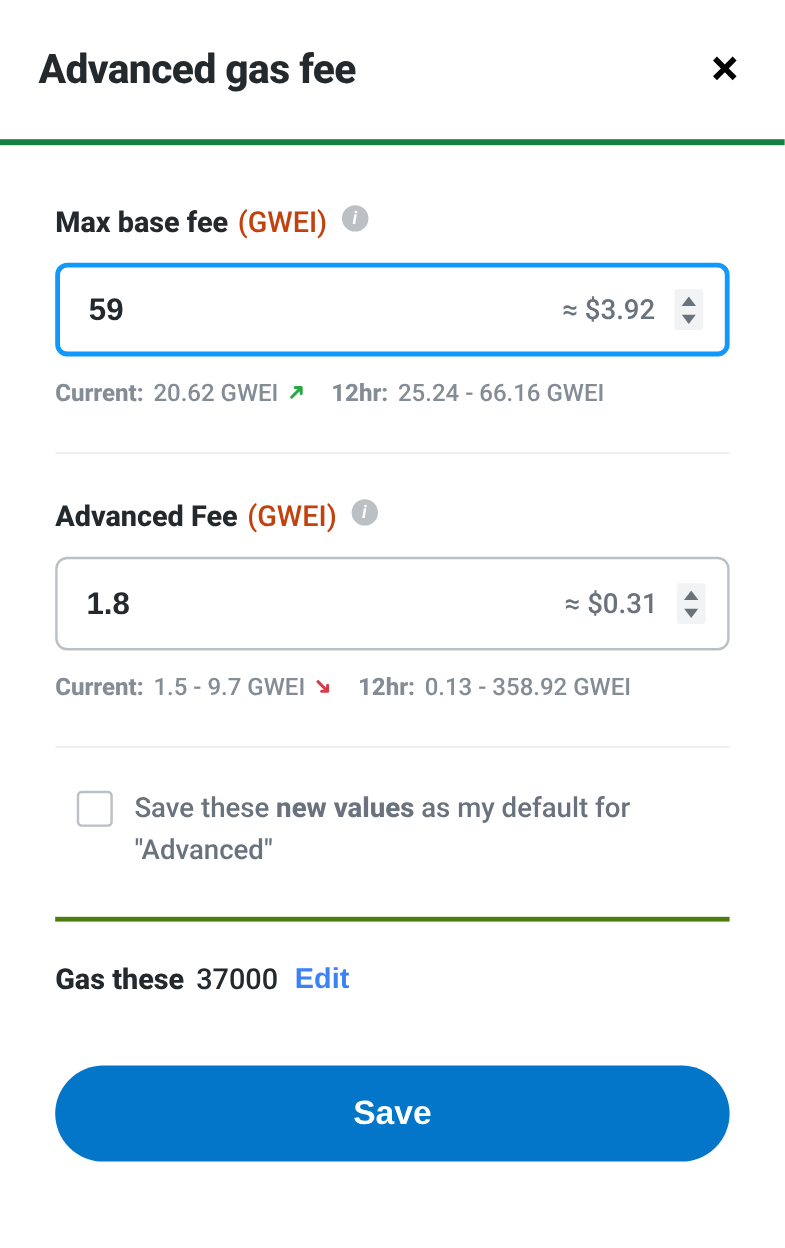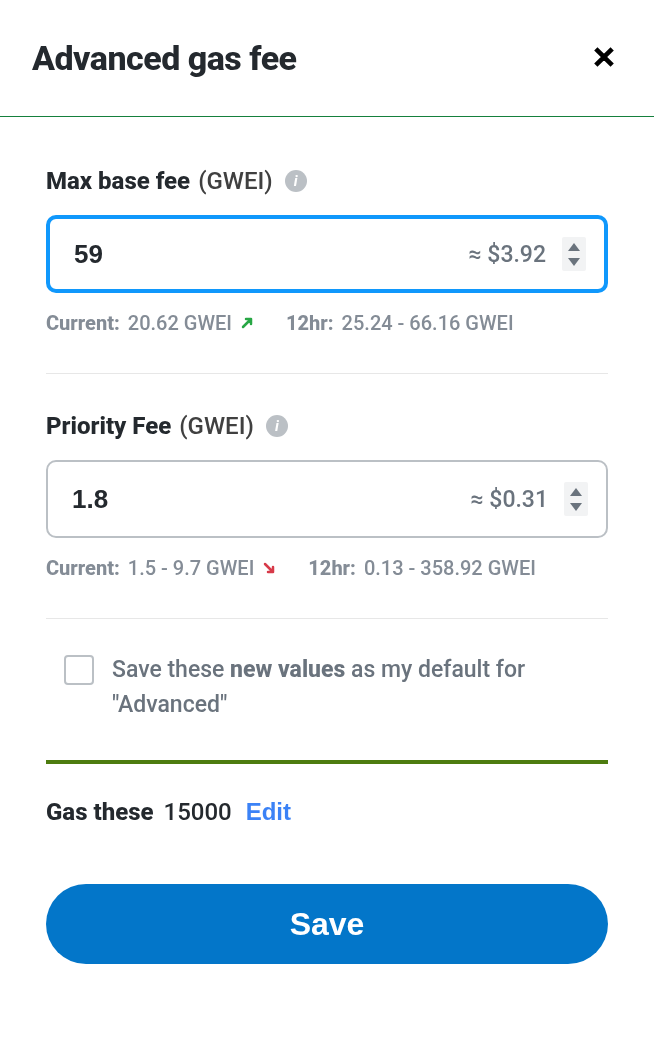--- a/index.html
+++ b/index.html
@@ -16,21 +16,21 @@
     }
     .modal {
       display: flex;
       flex-direction: column;
     }
     .header {
       display: flex;
       justify-content: space-between;
       align-items: center;
       padding: 38px 32px 38px 32px;
-      border-bottom: 1px solid #15803d;
+      border-bottom: 5px solid #15803d;
     }
     .title {
       font-size: 34px;
       font-weight: 800;
       color: #24292e;
       letter-spacing: -0.5px;
     }
     .close-btn {
       background: none;
       border: none;
@@ -48,32 +48,31 @@
     .field-section {
       padding-bottom: 38px;
       border-bottom: 1px solid #e7e7e7;
       margin-bottom: 38px;
     }
     .field-section:nth-of-type(2) {
       margin-bottom: 24px;
     }
     .label-row {
       display: flex;
-      align-items: center;
       gap: 8px;
       margin-bottom: 20px;
     }
     .field-label {
       font-size: 24px;
       font-weight: 800;
       color: #24292e;
     }
     .field-unit {
       font-size: 24px;
-      color: #404040;
+      color: #c2410c;
       font-weight: 500;
     }
     .info-icon {
       display: inline-flex;
       align-items: center;
       justify-content: center;
       width: 22px;
       height: 22px;
       border-radius: 50%;
       background: #bbc0c5;
@@ -136,21 +135,21 @@
       display: flex;
       align-items: center;
       justify-content: center;
     }
     .stepper-btn svg {
       width: 12px;
       height: 8px;
     }
     .stats-row {
       display: flex;
-      gap: 32px;
+      gap: 22px;
       font-size: 20px;
     }
     .stat-block {
       display: flex;
       gap: 8px;
       align-items: center;
     }
     .stat-label {
       color: #848c96;
       font-weight: 800;
@@ -214,21 +213,21 @@
       padding: 0;
       margin-left: 4px;
     }
     .save-button {
       width: 100%;
       background: #0376c9;
       color: #ffffff;
       border: none;
       border-radius: 50px;
       height: 80px;
-      font-size: 32px;
+      font-size: 28px;
       font-weight: 600;
       cursor: pointer;
     }
   </style>
 </head>
 <body>
 
 <div class="modal">
 
   <div class="header">
@@ -280,21 +279,21 @@
         <div class="stat-block">
           <span class="stat-label">12hr:</span>
           <span class="stat-value">25.24 - 66.16 GWEI</span>
         </div>
       </div>
     </div>
 
     
     <div class="field-section">
       <div class="label-row">
-        <span class="field-label">Priority Fee</span>
+        <span class="field-label">Advanced Fee</span>
         <span class="field-unit">(GWEI)</span>
         <span class="info-icon">i</span>
       </div>
       <div class="input-wrap unfocused">
         <input class="fee-input" type="text" value="1.8" style="">
         <span class="fiat">≈ $0.31</span>
         <div class="stepper">
           <button class="stepper-btn">
             <span><svg viewBox="0 0 12 8">
                   <path d="M6 0 L12 8 L0 8 Z" fill="#6a737d"></path>
@@ -328,21 +327,21 @@
     <div class="checkbox-section">
       <button class="checkbox"></button>
       <div class="checkbox-label">
         <span>Save these </span><b>new values</b><span> as my default for "Advanced"</span>
       </div>
     </div>
 
     
     <div class="gas-limit-row">
       <span class="gas-limit-label">Gas these</span>
-      <span class="gas-limit-value">15000</span>
+      <span class="gas-limit-value">37000</span>
       <button class="edit-link">Edit</button>
     </div>
 
     
     <button class="save-button">Save</button>
 
   </div>
 </div>
 
 </body></html>

